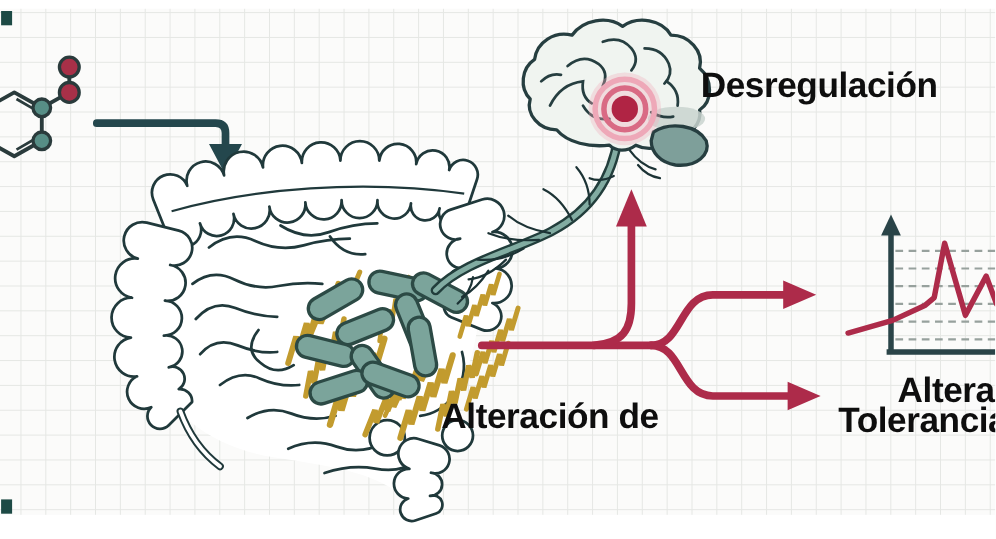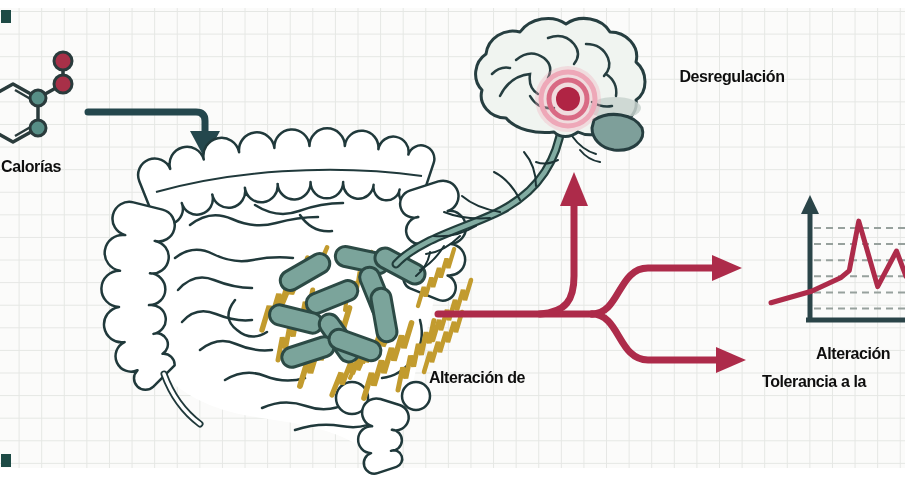--- a/index.html
+++ b/index.html
@@ -4,25 +4,25 @@
 <style>
   html,body{margin:0;padding:0;background:#fff;}
   .stage{position:relative;width:905px;height:490px;background:#fff;overflow:hidden;
          font-family:"Liberation Sans",sans-serif;}
   .paper{position:absolute;left:0;top:8px;width:905px;height:460px;background-color:#fbfbfa;
          background-image:linear-gradient(#e5e7e4 1px,transparent 1px),
                           linear-gradient(90deg,#e5e7e4 1px,transparent 1px);
          background-size:22.6px 22.6px;background-position:-4px 3px;}
   svg.art{position:absolute;left:0;top:0;width:905px;height:490px;}
   .corner{position:absolute;width:10px;height:13px;background:#1d4a45;}
-  .lbl{position:absolute;font-weight:700;color:#0e0e0e;font-size:16px;line-height:28px;
+  .lbl{position:absolute;font-weight:700;color:#0e0e0e;font-size:32px;line-height:28px;
        letter-spacing:-0.4px;white-space:nowrap;}
   #lbl-sweetener{left:1px;top:153px;}
   #lbl-appetite{left:637px;top:63px;width:190px;text-align:center;}
-  #lbl-microbiota{left:377px;top:364px;width:200px;text-align:center;}
+  #lbl-microbiota{left:400px;top:364px;width:200px;text-align:center;}
   #lbl-glucose1{left:816px;top:340px;}
   #lbl-glucose2{left:762px;top:368px;}
 </style>
 </head>
 <body>
 
 <div class="stage">
   <div class="paper"></div>
   <div class="corner" style="left:1px;top:10px;"></div>
   <div class="corner" style="left:1px;top:454px;"></div>
@@ -172,21 +172,20 @@
         </g>
       <path d="M810,320 V210 M806,320 H905" fill="none" stroke="#2a4448" stroke-width="5"></path>
       <polygon points="801,214 819,214 810,195" fill="#2a4448"></polygon>
       <g id="chart-line">
           <polyline points="771,302.75 811.5,291.25 841.2,277.45 849.3,270.55 858.75,221.10000000000002 877.65,286.65 896.55,251 906,276.3" fill="none" stroke="#ad2b4a" stroke-width="5" stroke-linejoin="round" stroke-linecap="round"></polyline>
         </g>
     </g>
   </svg>
 
   <div class="lbl" id="lbl-sweetener">
-    <span style="display:block">Calorías</span>
   </div>
   <div class="lbl" id="lbl-appetite">
     <span style="display:block">Desregulación</span>
   </div>
   <div class="lbl" id="lbl-microbiota">
     <span style="display:block">Alteración de</span>
   </div>
   <div class="lbl" id="lbl-glucose1">Alteración</div>
   <div class="lbl" id="lbl-glucose2">Tolerancia a la</div>
 </div>

